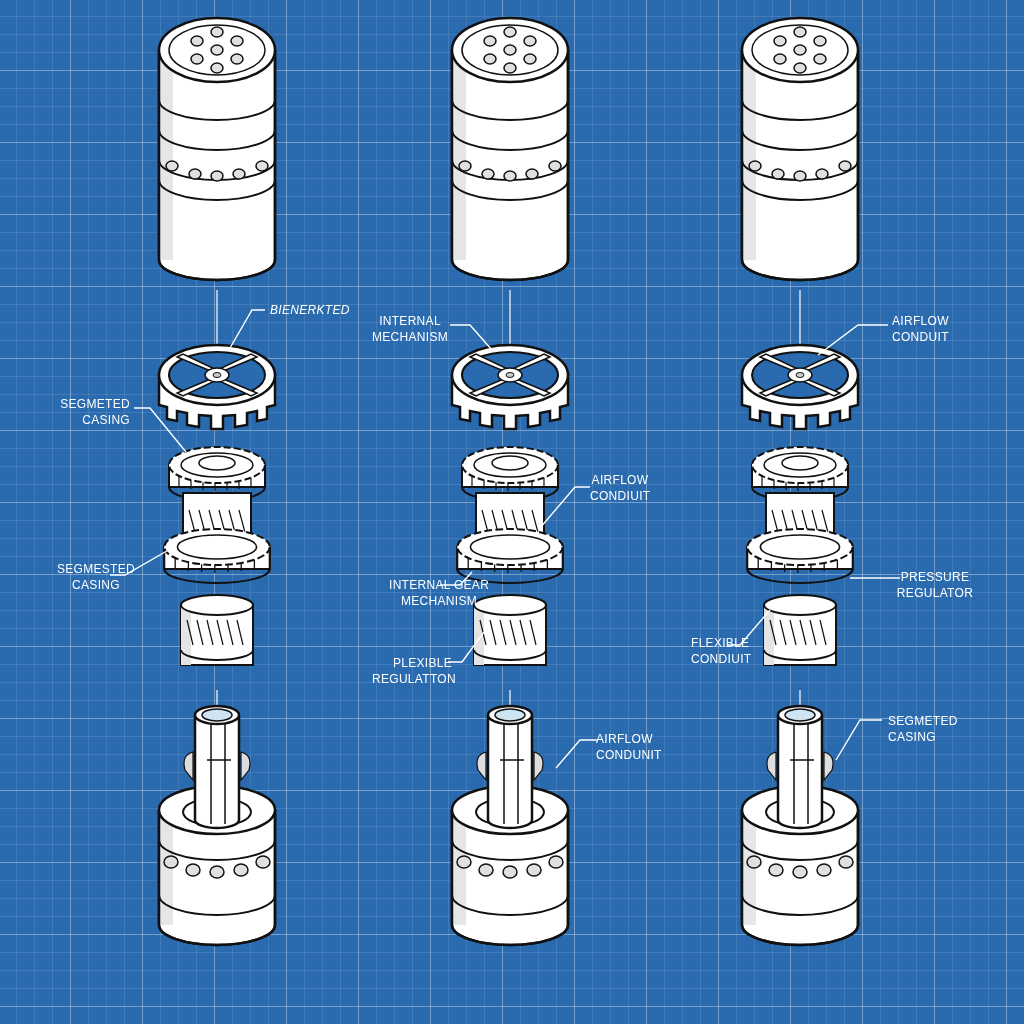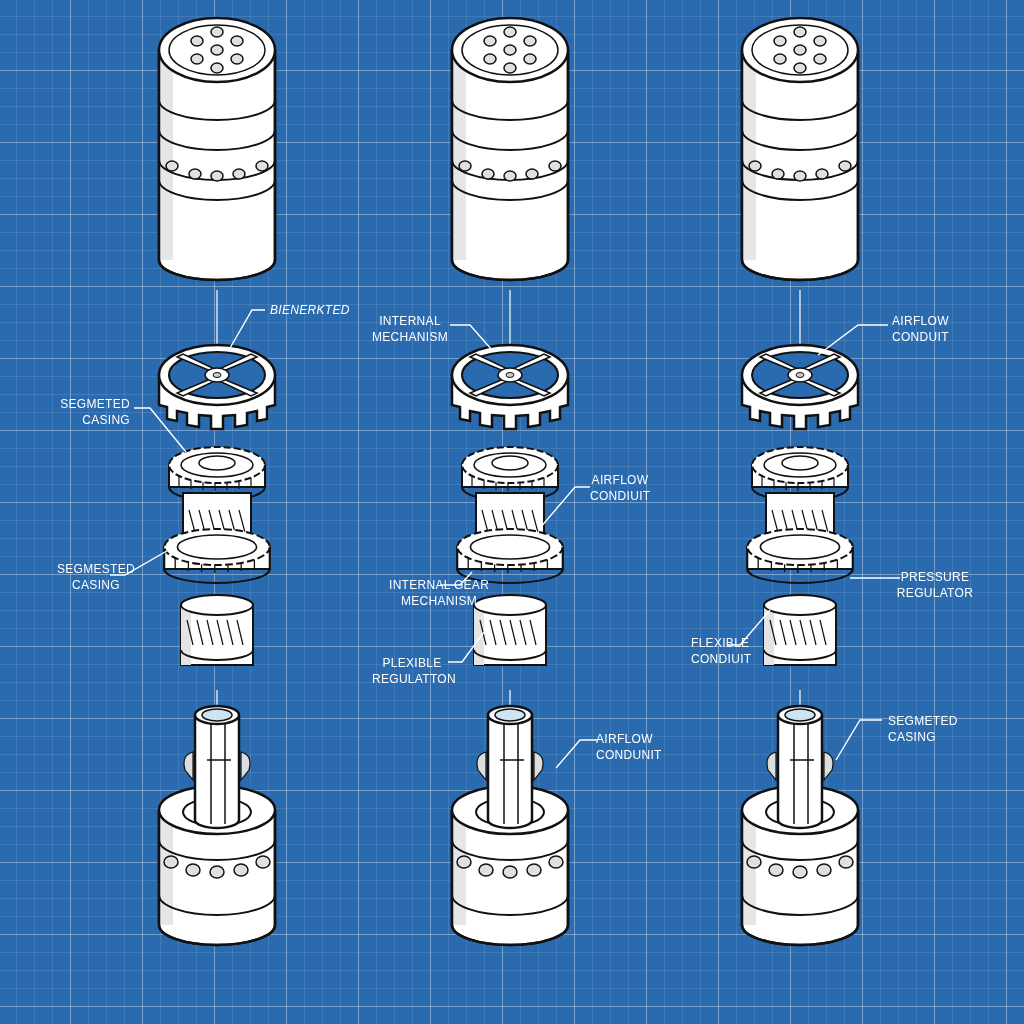--- a/index.html
+++ b/index.html
@@ -194,21 +194,21 @@
   <span>MECHANISM</span>
 </div>
 <div class="label c" style="left:590px;top:472px;width:60px;">
   <span>AIRFLOW</span>
   <span>CONDIUIT</span>
 </div>
 <div class="label c" style="left:348px;top:577px;width:100px;margin-left:41px;">
   <span>INTERNAL GEAR</span>
   <span>MECHANISM</span>
 </div>
-<div class="label c" style="left:372px;top:655px;width:80px;">
+<div class="label c" style="left:372px;top:655px;width:80px;text-align:right;">
   <span>PLEXIBLE</span>
   <span>REGULATTON</span>
 </div>
 <div class="label" style="left:596px;top:731px;">
   <span>AIRFLOW</span>
   <span>CONDUNIT</span>
 </div>
 
 <div class="label" style="left:892px;top:313px;">
   <span>AIRFLOW</span>

